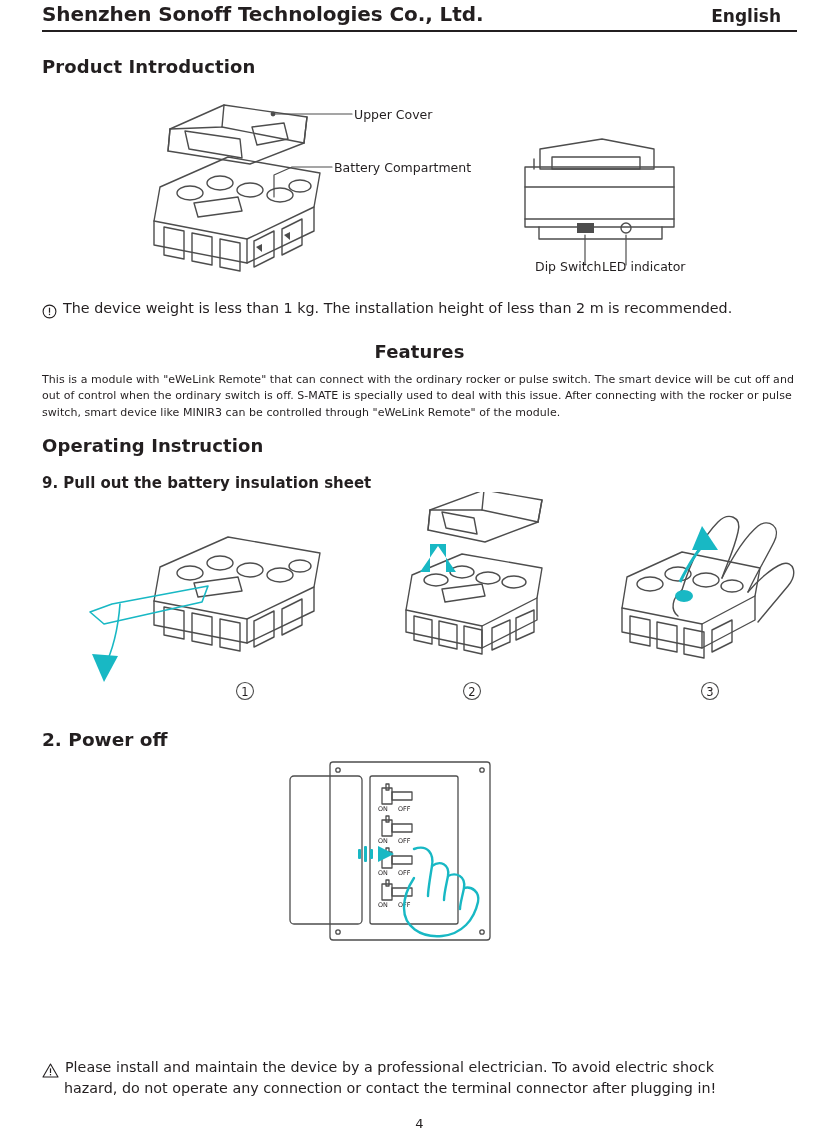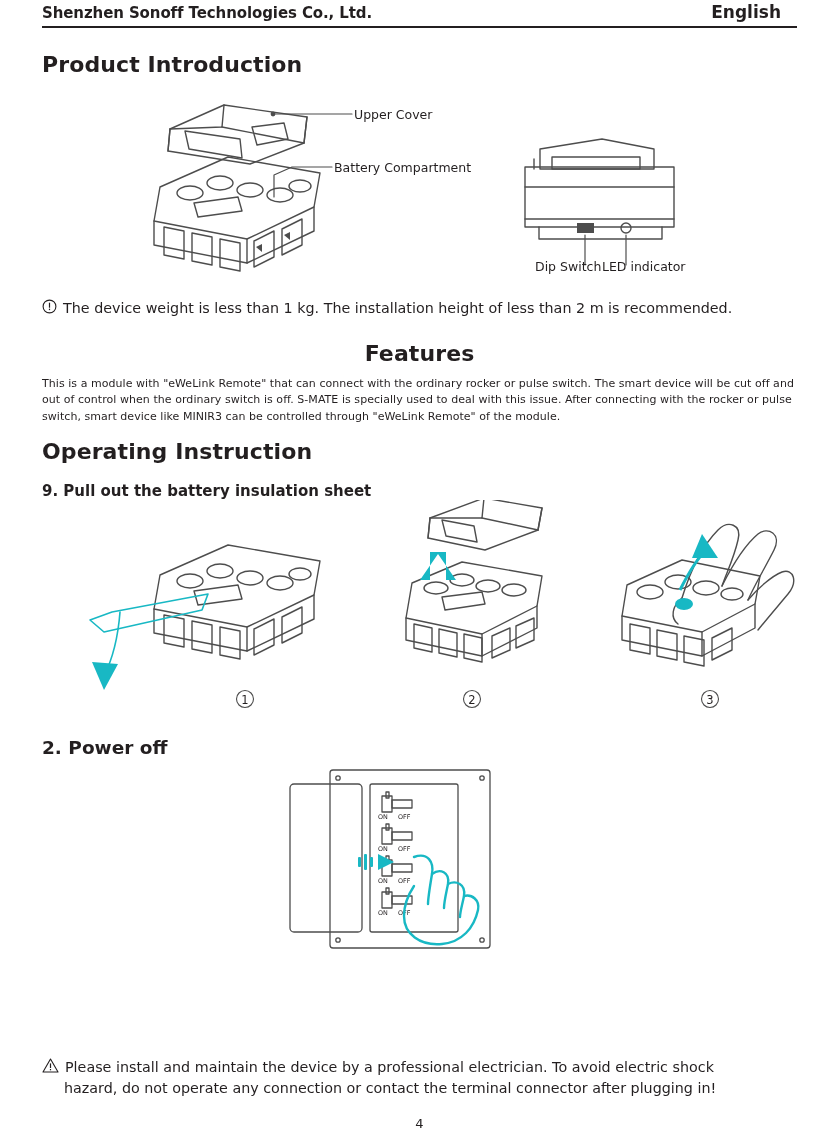--- a/index.html
+++ b/index.html
@@ -25,45 +25,45 @@
   
   .header {
     display: flex;
     justify-content: space-between;
     align-items: flex-end;
     padding-top: 2px;
     padding-bottom: 4px;
     border-bottom: 2px solid #231f20;
   }
   .header .company {
-    font-size: 15px;
+    font-size: 20px;
     font-weight: bold;
     letter-spacing: -0.1px;
   }
   .header .lang {
     font-size: 17px;
     font-weight: bold;
     padding-right: 16px;
   }
   
   h2.section-title {
-    font-size: 22px;
+    font-size: 18px;
     font-weight: bold;
     margin: 24px 0 10px 0;
     letter-spacing: 0.1px;
   }
   .body-text {
     font-size: 11px;
     line-height: 1.52;
     letter-spacing: 0.05px;
   }
   
   .note {
     display: flex;
-    align-items: flex-start;
+    align-items: flex-end;
     gap: 6px;
     font-size: 14.3px;
     line-height: 1.45;
   }
   .note .glyph {
     flex: 0 0 auto;
     margin-top: 1px;
   }
   
   .fig {

